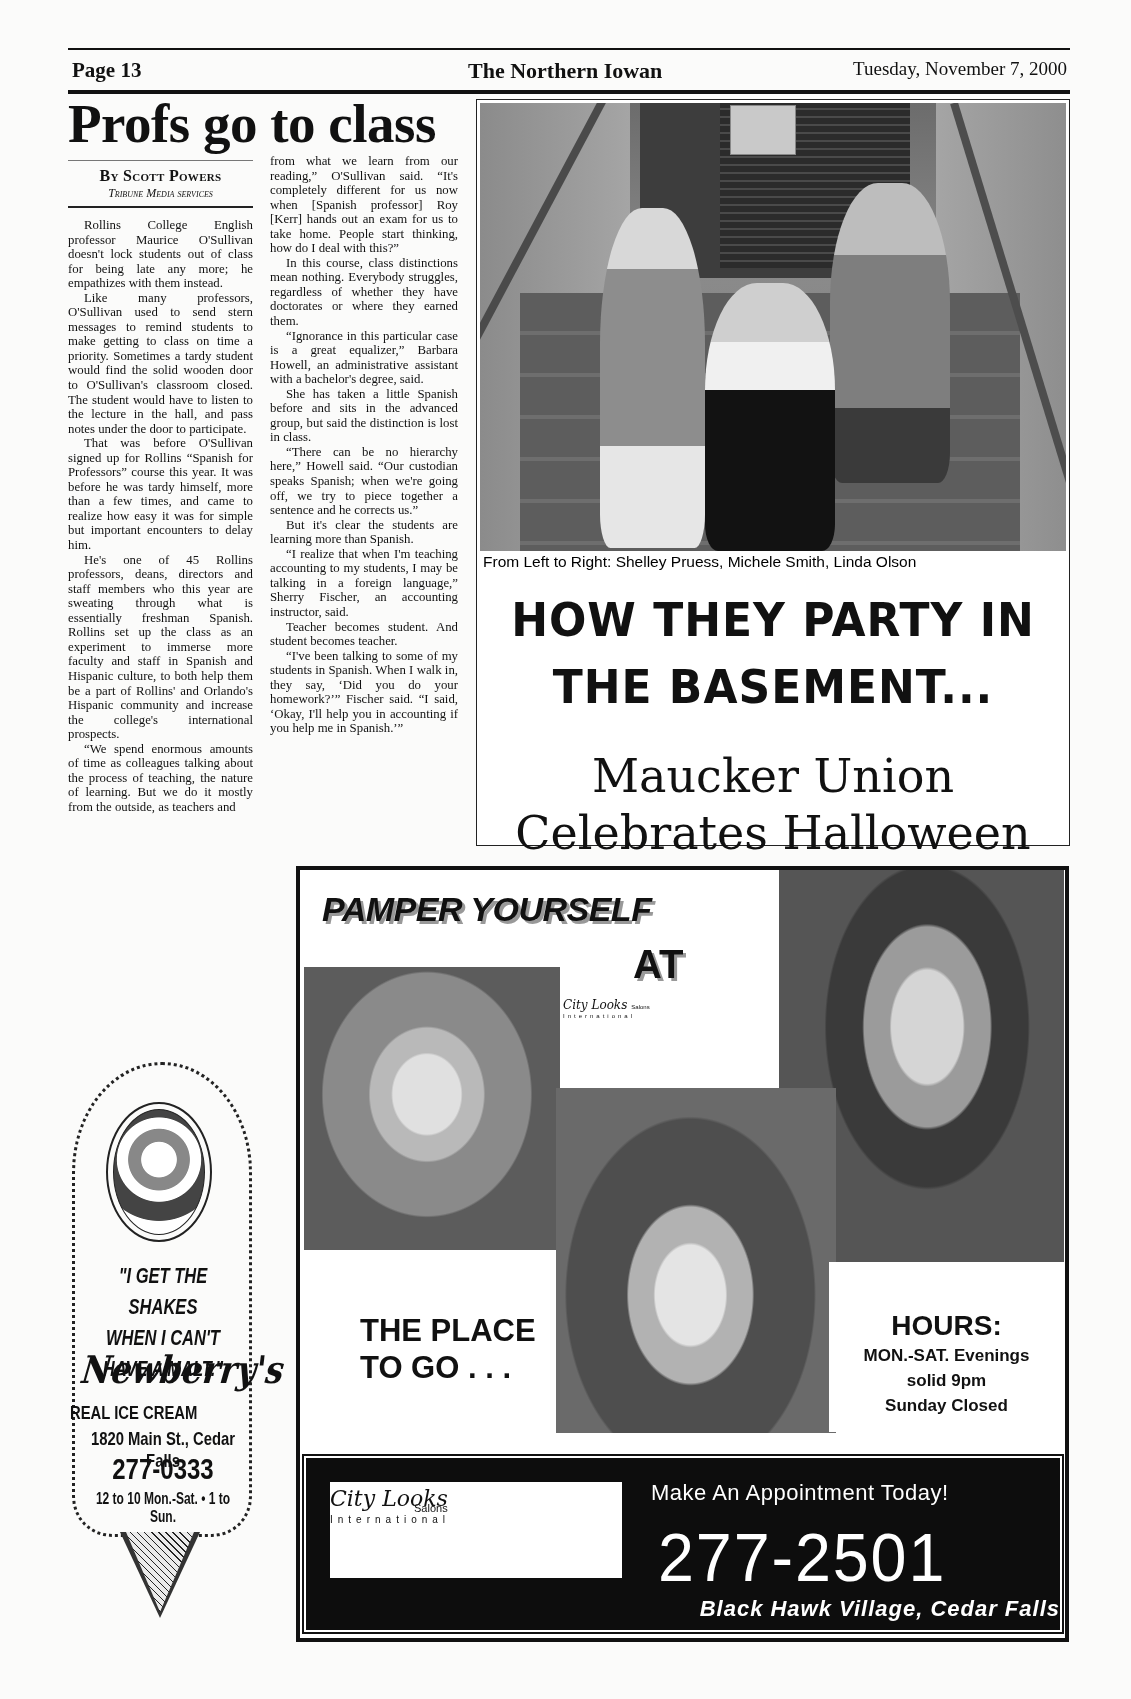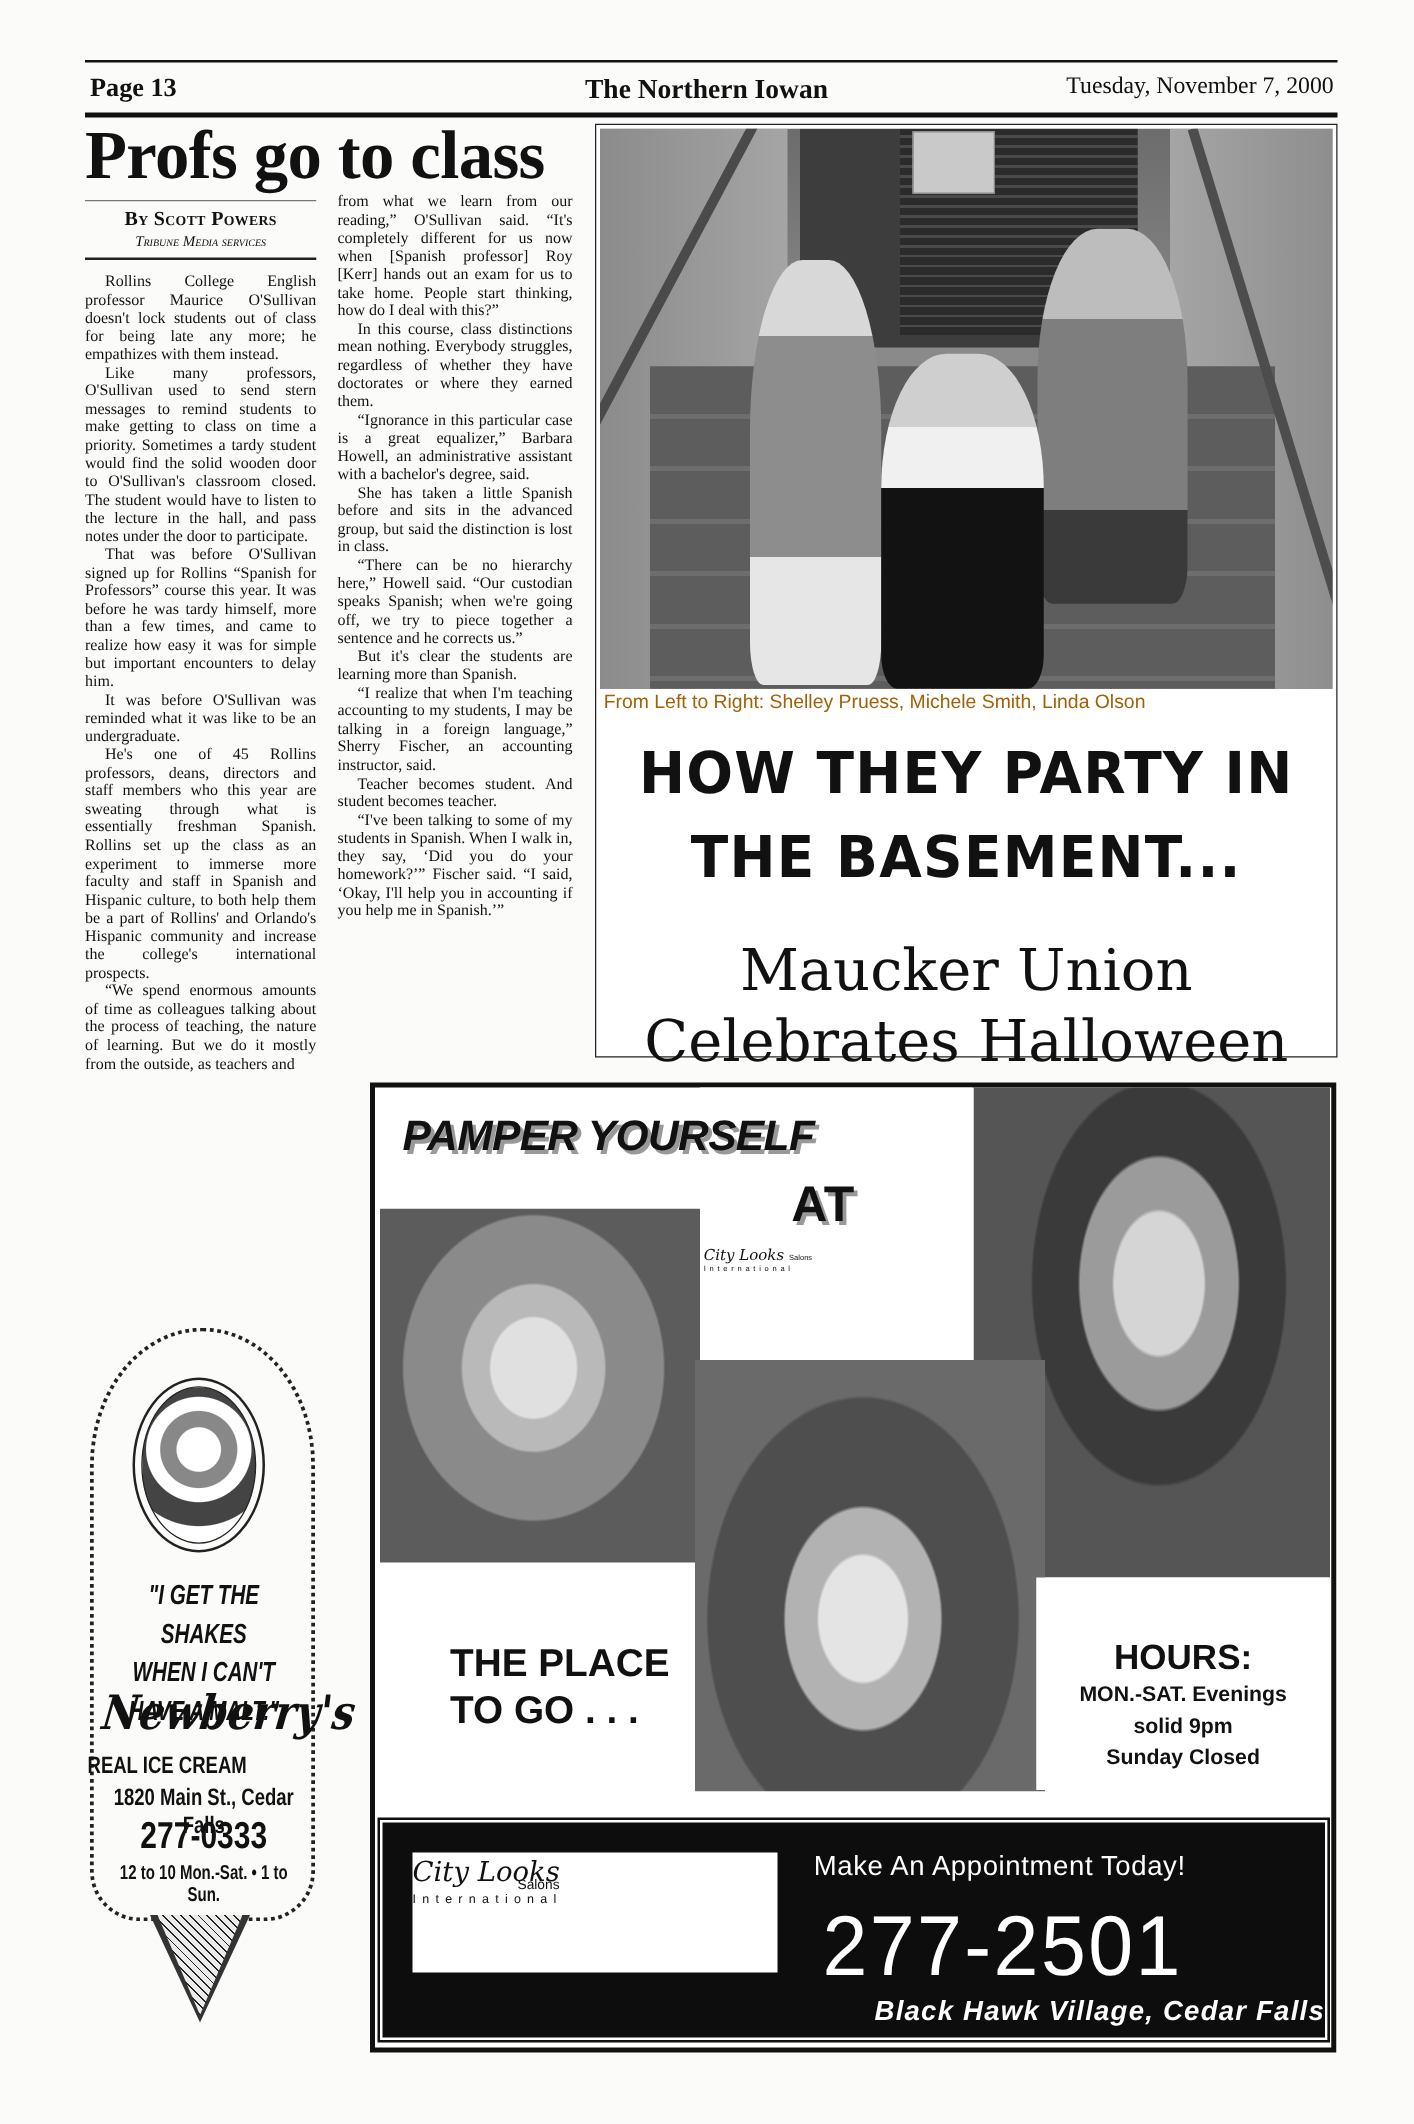--- a/index.html
+++ b/index.html
@@ -36,21 +36,21 @@
   .photo .sign { position: absolute; left: 250px; top: 2px; width: 66px; height: 50px; background: #c9c9c9; border: 1px solid #888; }
   .photo .rail-l { position: absolute; left: 40px; top: -20px; width: 8px; height: 330px; background: #4a4a4a; transform: rotate(28deg); transform-origin: top; left: 128px; }
   .photo .rail-r { position: absolute; left: 470px; top: 0; width: 8px; height: 460px; background: #4d4d4d; transform: rotate(-17deg); transform-origin: top; }
   .photo .wall-l { position: absolute; left: 0; top: 0; width: 150px; height: 448px; background: linear-gradient(90deg,#8b8b8b,#a5a5a5); }
   .photo .wall-r { position: absolute; right: 0; top: 0; width: 130px; height: 448px; background: linear-gradient(90deg,#a5a5a5,#8e8e8e); }
   .photo .steps { position: absolute; left: 40px; top: 190px; width: 500px; height: 260px; background: repeating-linear-gradient(180deg,#5d5d5d 0 38px,#6e6e6e 38px 42px); }
   .person { position: absolute; border-radius: 40% 40% 10% 10%; }
   .p1 { left: 120px; top: 105px; width: 105px; height: 340px; background: linear-gradient(180deg,#d8d8d8 0 18%,#8d8d8d 18% 70%,#e6e6e6 70%); }
   .p2 { left: 225px; top: 180px; width: 130px; height: 268px; background: linear-gradient(180deg,#cfcfcf 0 22%,#f0f0f0 22% 40%,#121212 40%); }
   .p3 { left: 350px; top: 80px; width: 120px; height: 300px; background: linear-gradient(180deg,#bdbdbd 0 24%,#7e7e7e 24% 75%,#3a3a3a 75%); }
-  .caption { position: absolute; left: 6px; top: 453px; font-family: "Liberation Sans", sans-serif; font-size: 15.5px; color: #a16207; }
+  .caption { position: absolute; left: 6px; top: 453px; font-family: "Liberation Sans", sans-serif; font-size: 15.5px; color: #000000; }
   .party { position: absolute; left: 0; width: 100%; text-align: center; font-family: "DejaVu Sans", sans-serif; font-weight: bold; font-size: 44px; letter-spacing: 1px; line-height: 1; transform: scaleY(1.05); }
   .party.l1 { top: 498px; }
   .party.l2 { top: 565px; }
   .maucker { position: absolute; left: 0; width: 100%; text-align: center; font-family: "DejaVu Serif", serif; font-size: 46px; line-height: 1.1; }
   .maucker.l1 { top: 651px; }
   .maucker.l2 { top: 708px; }
 
   .cone-ad { position: absolute; left: 68px; top: 1062px; width: 190px; height: 560px; }
   .cone-scoop { position: absolute; left: 4px; top: 0; width: 180px; height: 475px; border: 3px dotted #222; border-radius: 90px 90px 40px 40px / 110px 110px 40px 40px; }
   .cone-logo { position: absolute; left: 38px; top: 40px; width: 106px; height: 140px; border: 2px solid #222; border-radius: 50%; overflow: hidden; }
@@ -104,21 +104,20 @@
 <h1 class="headline">Profs go to class</h1>
 <div class="byline-box">
   <div class="byline">By Scott Powers</div>
   <div class="byline-org">Tribune Media services</div>
 </div>
 
 <div class="col col1">
   <p>Rollins College English professor Maurice O'Sullivan doesn't lock students out of class for being late any more; he empathizes with them instead.</p>
   <p>Like many professors, O'Sullivan used to send stern messages to remind students to make getting to class on time a priority. Sometimes a tardy student would find the solid wooden door to O'Sullivan's classroom closed. The student would have to listen to the lecture in the hall, and pass notes under the door to participate.</p>
   <p>That was before O'Sullivan signed up for Rollins “Spanish for Professors” course this year. It was before he was tardy himself, more than a few times, and came to realize how easy it was for simple but important encounters to delay him.</p>
-  <p>It was before O'Sullivan was reminded what it was like to be an undergraduate.</p>
   <p>He's one of 45 Rollins professors, deans, directors and staff members who this year are sweating through what is essentially freshman Spanish. Rollins set up the class as an experiment to immerse more faculty and staff in Spanish and Hispanic culture, to both help them be a part of Rollins' and Orlando's Hispanic community and increase the college's international prospects.</p>
   <p>“We spend enormous amounts of time as colleagues talking about the process of teaching, the nature of learning. But we do it mostly from the outside, as teachers and</p>
 </div>
 
 <div class="col col2">
   <p class="cont">from what we learn from our reading,” O'Sullivan said. “It's completely different for us now when [Spanish professor] Roy [Kerr] hands out an exam for us to take home. People start thinking, how do I deal with this?”</p>
   <p>In this course, class distinctions mean nothing. Everybody struggles, regardless of whether they have doctorates or where they earned them.</p>
   <p>“Ignorance in this particular case is a great equalizer,” Barbara Howell, an administrative assistant with a bachelor's degree, said.</p>
   <p>She has taken a little Spanish before and sits in the advanced group, but said the distinction is lost in class.</p>
   <p>“There can be no hierarchy here,” Howell said. “Our custodian speaks Spanish; when we're going off, we try to piece together a sentence and he corrects us.”</p>

